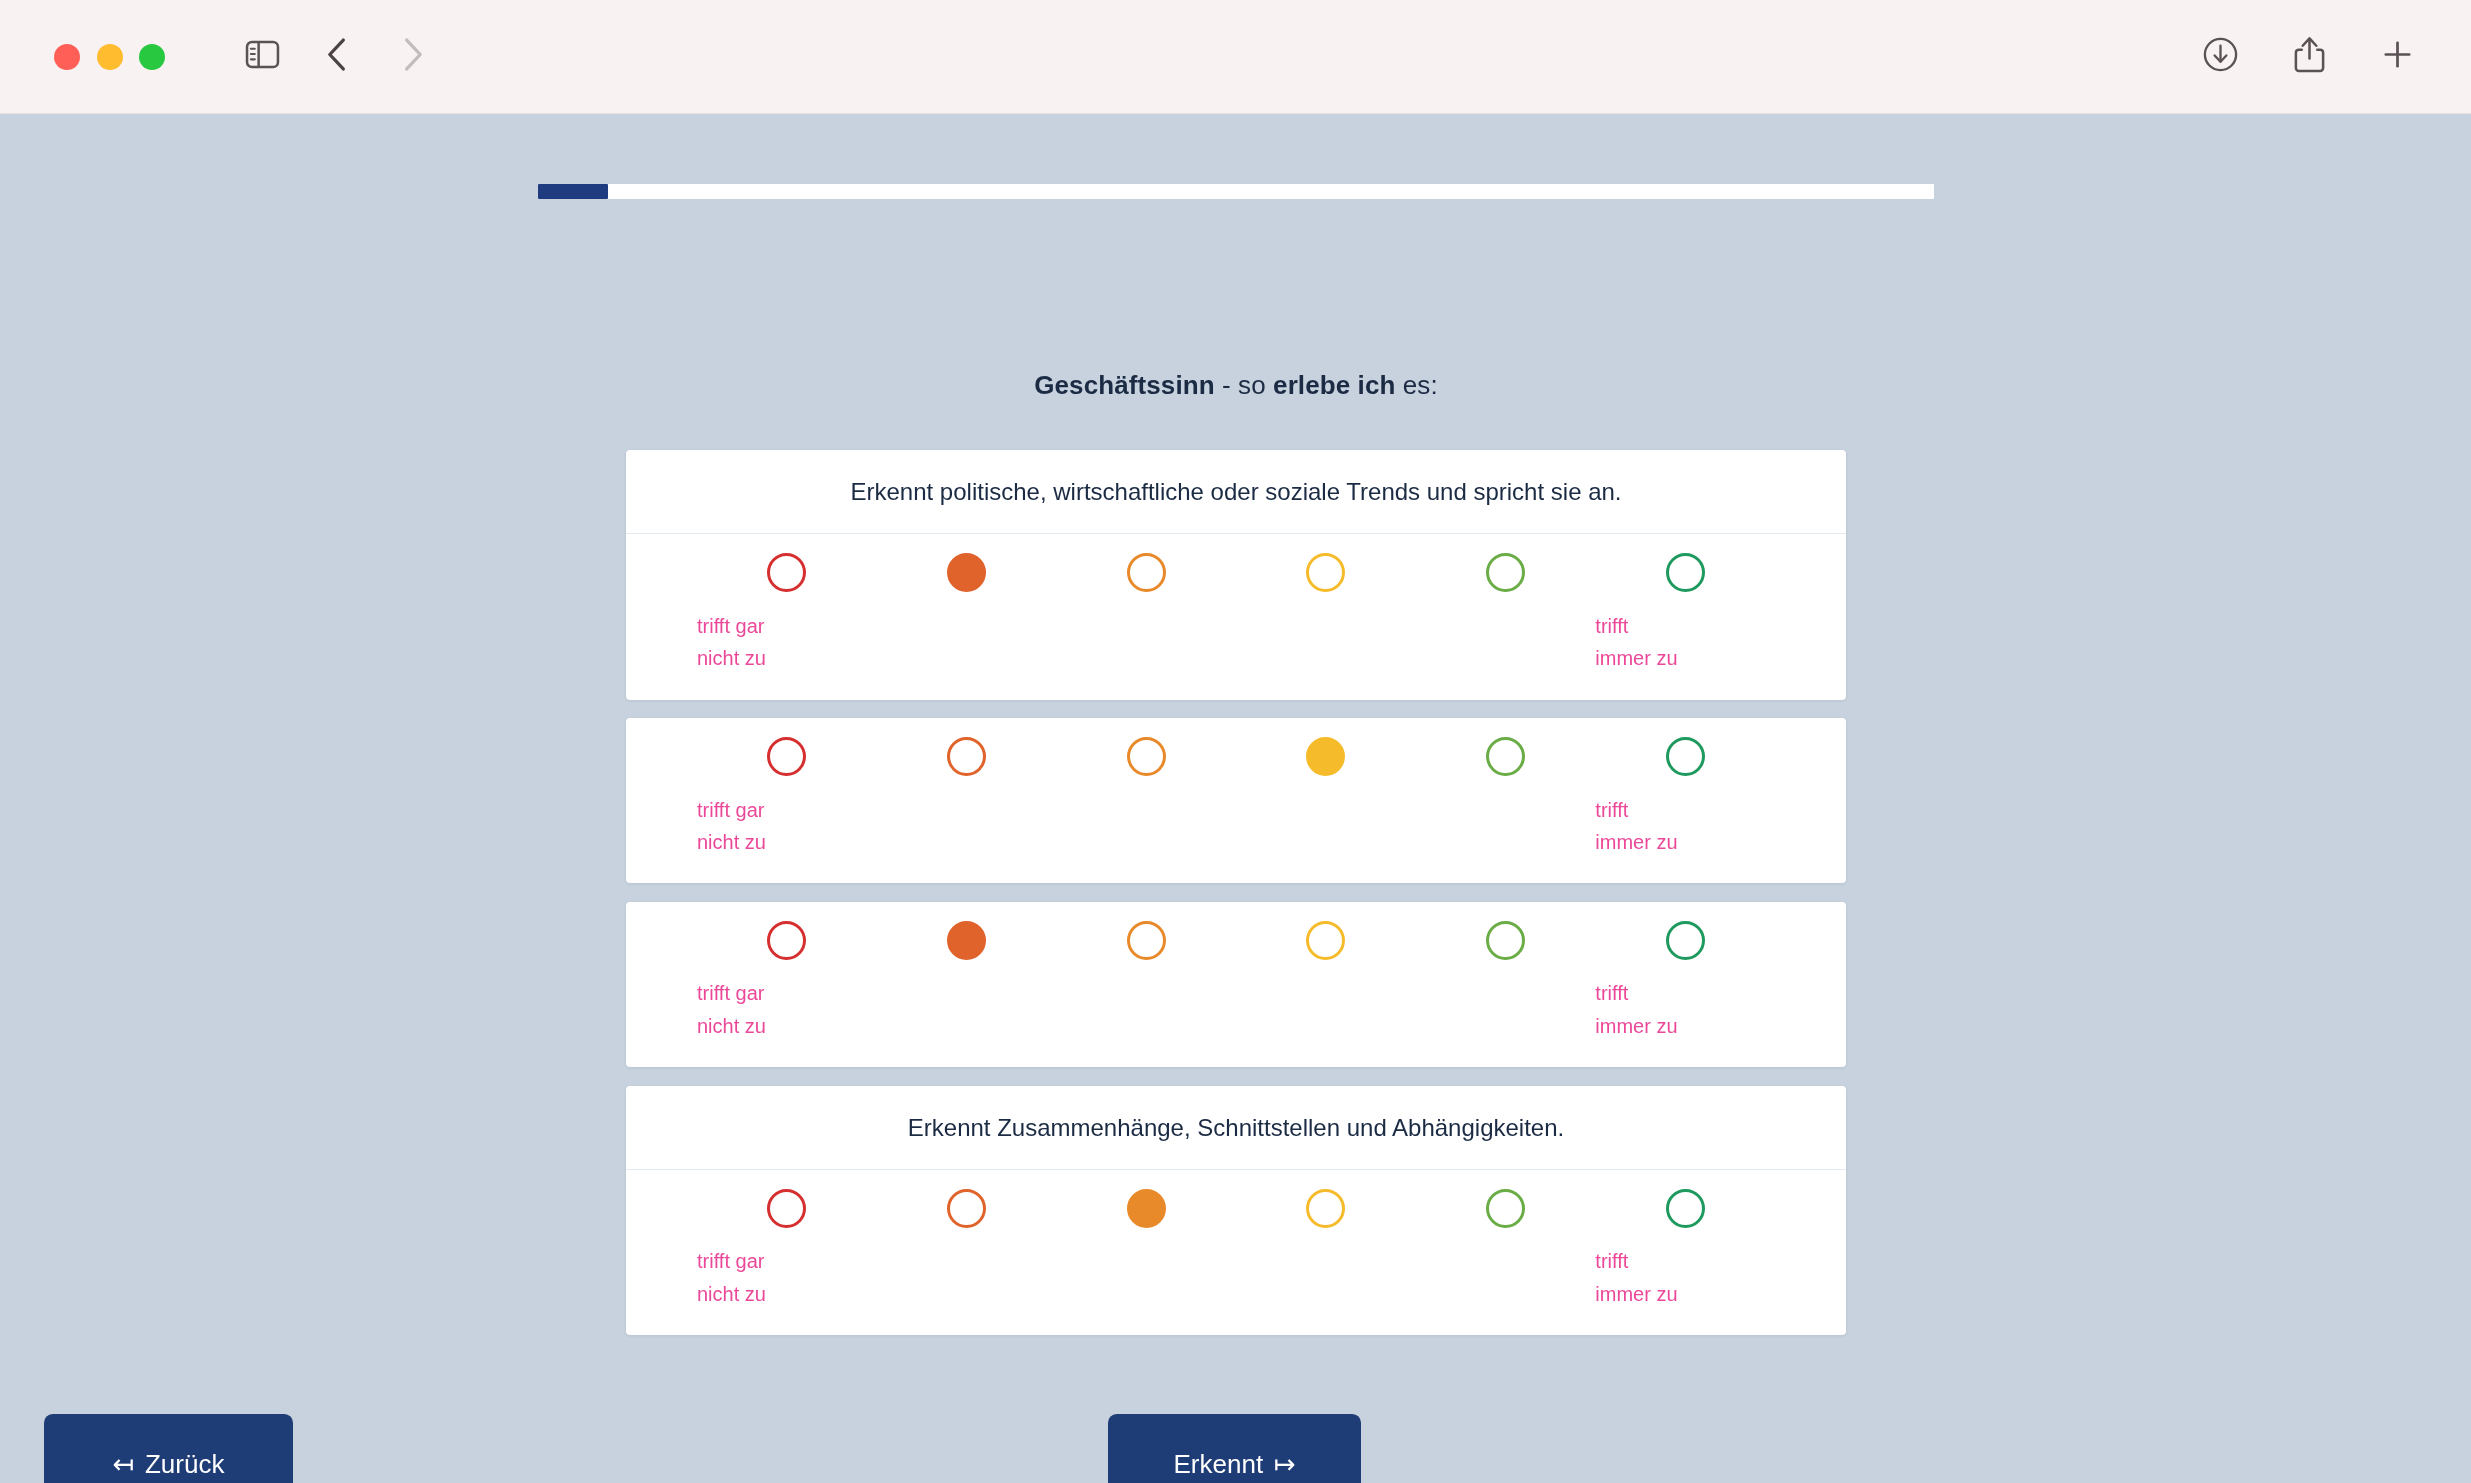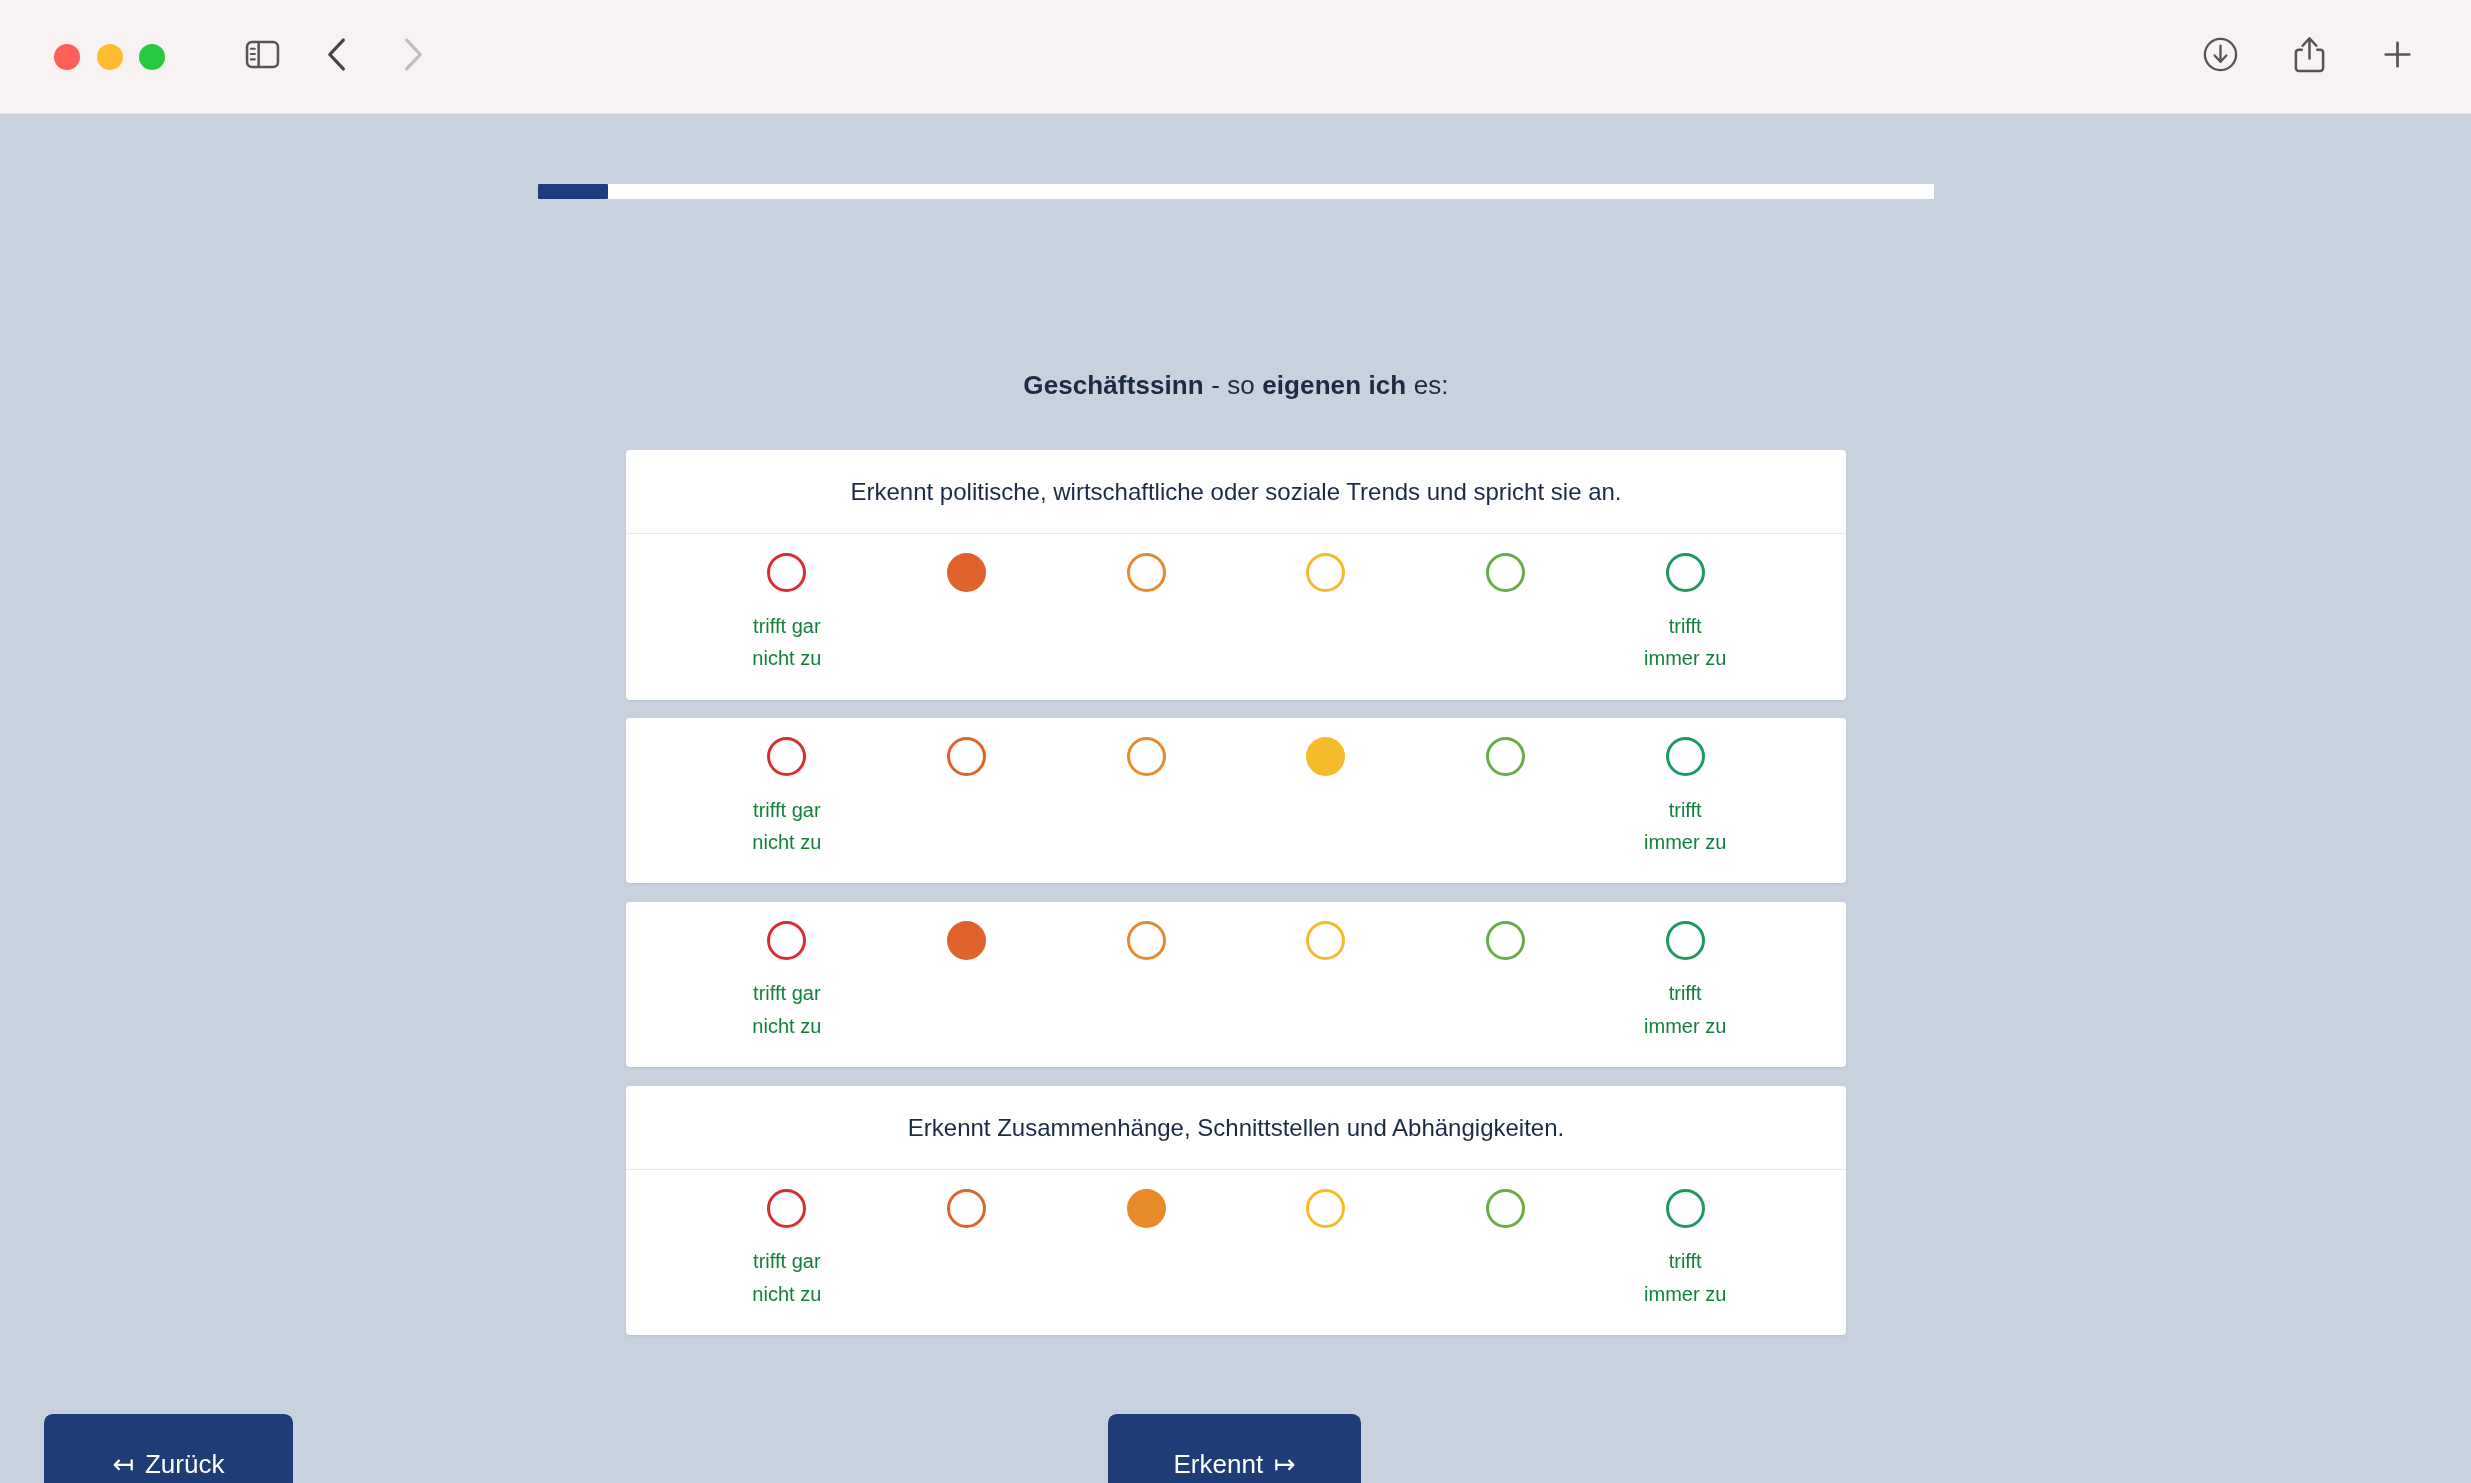--- a/index.html
+++ b/index.html
@@ -152,23 +152,23 @@
   .radio.selected { background: currentColor; }
 
   .labels-row {
     display: flex;
     padding: 0 71px;
     margin-top: 17.4px;
     padding-bottom: 13.5px;
   }
   .label-cell {
     flex: 1;
-    text-align: center;
+    text-align: left;
     font-size: 20px;
-    color: #15803d;
+    color: #ec4899;
     line-height: 1.62;
   }
 
   
   .btn {
     position: absolute;
     background: #1e3c75;
     color: #ffffff;
     border: none;
     border-radius: 8.7px;
@@ -262,21 +262,21 @@
   </div>
 </div>
 
 <div class="page" style="background: rgb(200, 210, 222);">
 
   <div class="progress-wrap" style="background: rgb(255, 255, 255);">
     <div class="progress-fill" id="progress-fill" style="width: 5%; background: rgb(31, 60, 128);"></div>
   </div>
 
   <div class="page-title">
-    <b>Geschäftssinn</b><span> - so </span><b>eigenen ich</b><span> es:</span>
+    <b>Geschäftssinn</b><span> - so </span><b>erlebe ich</b><span> es:</span>
   </div>
 
   <div class="cards" id="cards">
       <div class="card">
         <div class="card-question">Erkennt politische, wirtschaftliche oder soziale Trends und spricht sie an.</div>
         <div class="card-scale">
           <div class="scale-row">
             <div class="scale-cell">
               <div class="radio" style="border-color: rgb(214, 47, 47); color: rgb(214, 47, 47);"></div>
             </div>

